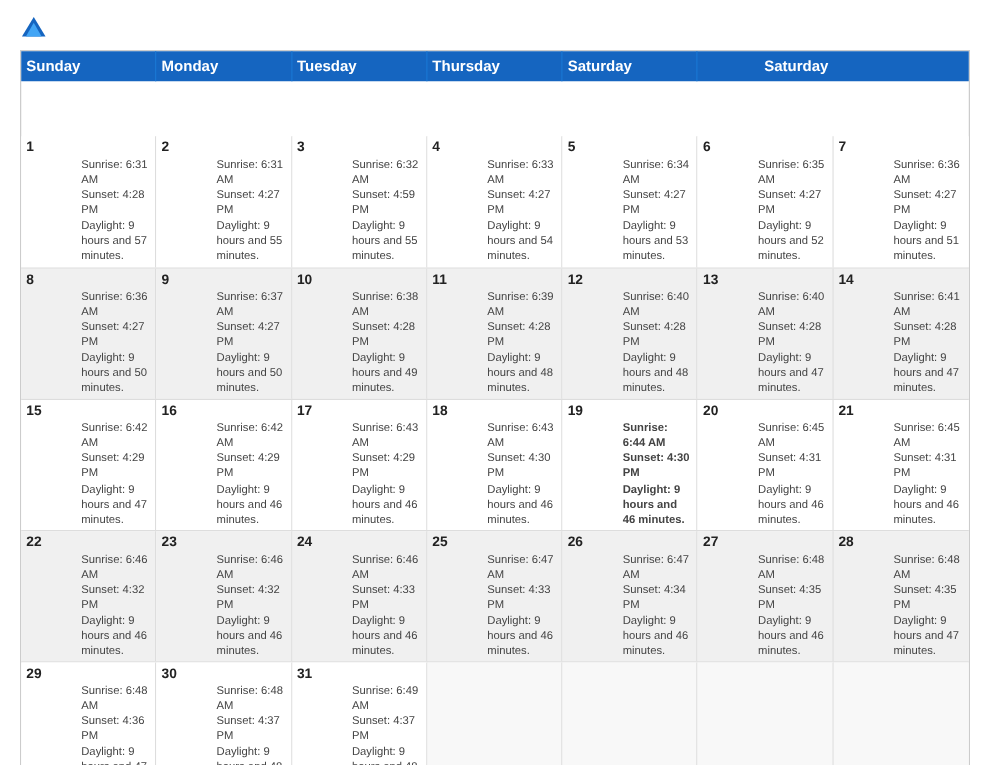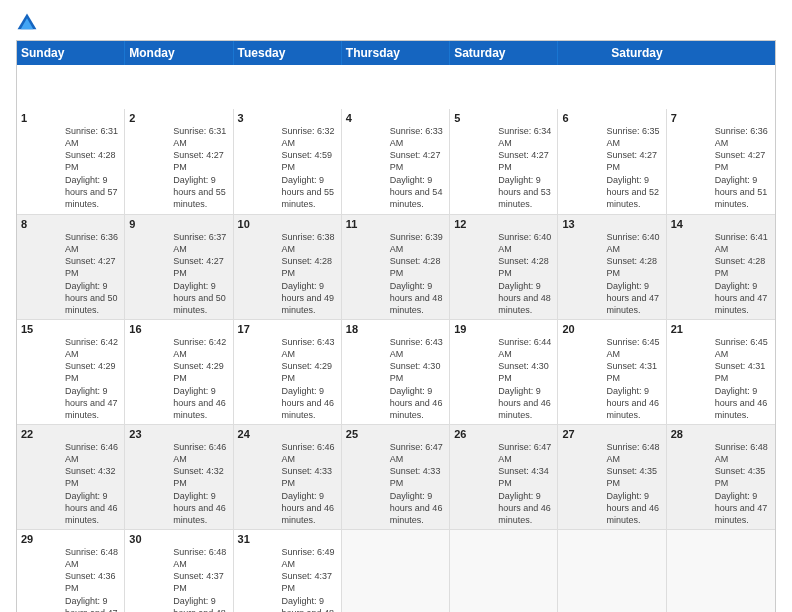--- a/index.html
+++ b/index.html
@@ -252,21 +252,21 @@
 Daylight: 9 hours and 46 minutes.</div>
           </div>
           <div class="cal-cell">
             <span class="day-num">18</span>
             <div class="cell-text" style="white-space: pre-line;">Sunrise: 6:43 AM
 Sunset: 4:30 PM
 Daylight: 9 hours and 46 minutes.</div>
           </div>
           <div class="cal-cell">
             <span class="day-num">19</span>
-            <div class="cell-text" style="white-space: pre-line;">Sunrise: 6:44 AM
+            <div class="cell-text" style="white-space: pre-line; font-weight: bold;">Sunrise: 6:44 AM
 Sunset: 4:30 PM
 Daylight: 9 hours and 46 minutes.</div>
           </div>
           <div class="cal-cell">
             <span class="day-num">20</span>
             <div class="cell-text" style="white-space: pre-line;">Sunrise: 6:45 AM
 Sunset: 4:31 PM
 Daylight: 9 hours and 46 minutes.</div>
           </div>
           <div class="cal-cell">

